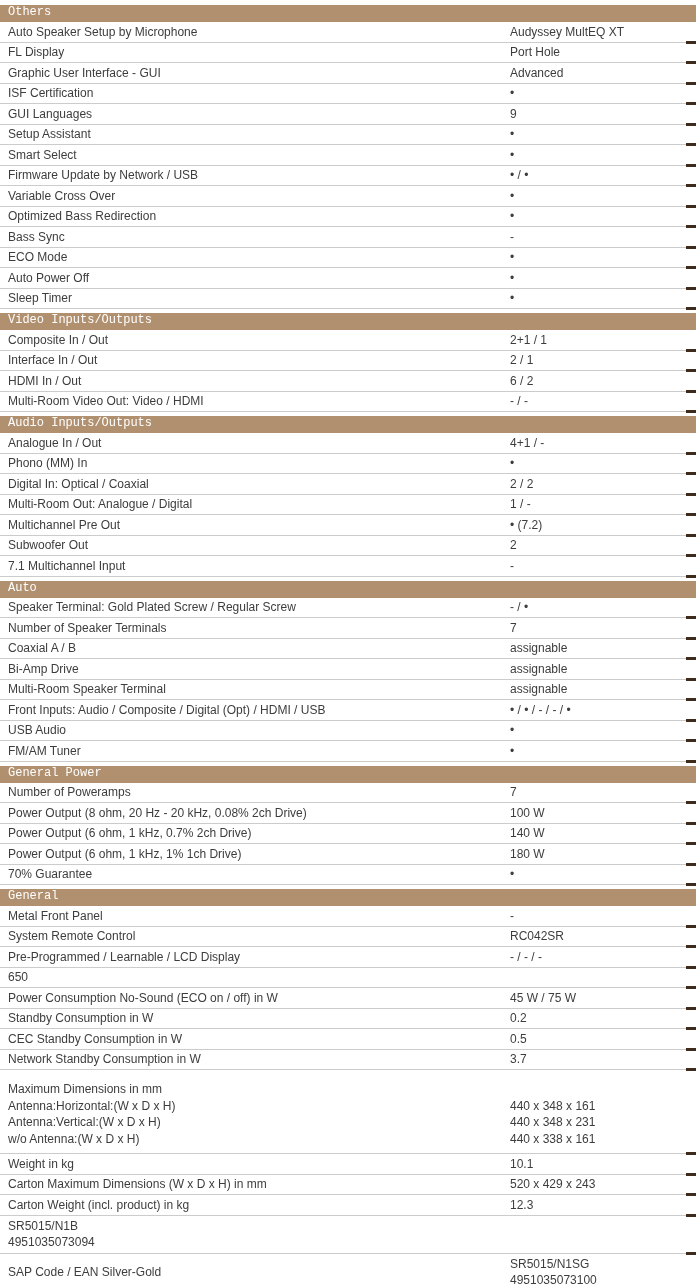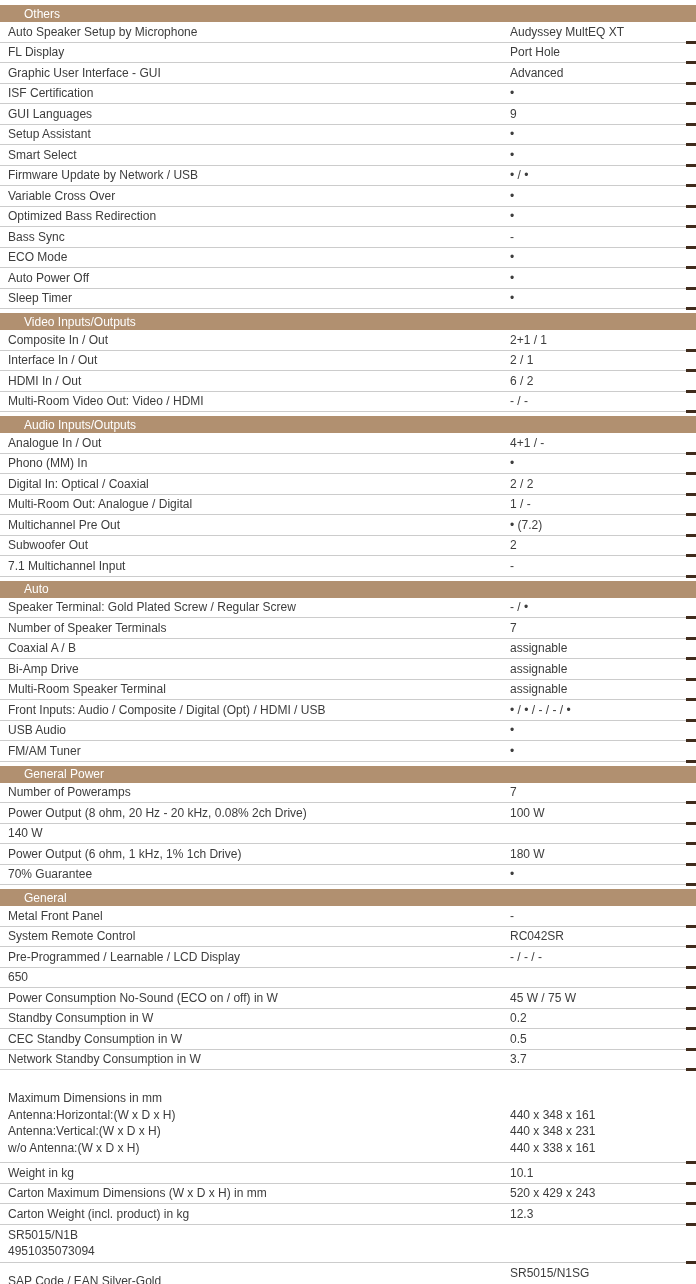--- a/index.html
+++ b/index.html
@@ -13,23 +13,24 @@
     -webkit-font-smoothing: antialiased;
   }
   #spec-table { padding-top: 5px; }
 
   .section-header {
     height: 17px;
     margin-top: 4px;
     background: var(--section-bg, #b19070);
     color: var(--section-text, #ffffff);
     display: flex;
-    align-items: center;
-    padding: 0 24px;
+    align-items: flex-start;
+    padding: 0 8px;
     font-size: 12px;
+    font-family: Liberation Mono, monospace;
   }
   .section-header:first-child { margin-top: 0; }
 
   .row {
     position: relative;
     display: flex;
     align-items: center;
     min-height: 20.5px;
     border-bottom: 1px solid var(--divider, #cccccc);
     padding-left: 8px;
@@ -50,21 +51,21 @@
   .row.tall { padding-top: 2px; padding-bottom: 3px; }
   .row.tall .value-line { line-height: 16px; }
   .row.v-top { align-items: flex-start; }
   .row.v-top .label { padding-top: 0; }
 
   .block {
     display: block;
     padding-top: 2px;
     padding-bottom: 6px;
   }
-  .block.gap-before { margin-top: 18px; }
+  .block.gap-before { margin-top: 9px; }
   .block-line { display: flex; line-height: 16.5px; }
 </style>
 </head>
 <body style="color: rgb(61, 61, 61);">
 
 <div id="spec-table">
     <div class="section-header">
       <span class="section-title">Others</span>
     </div>
     <div class="row">
@@ -213,20 +214,21 @@
     </div>
     <div class="row">
       <span class="label">Number of Poweramps</span>
       <span class="value">7</span>
     </div>
     <div class="row">
       <span class="label">Power Output (8 ohm, 20 Hz - 20 kHz, 0.08% 2ch Drive)</span>
       <span class="value">100 W</span>
     </div>
     <div class="row">
+      <span class="label">Power Output (6 ohm, 1 kHz, 0.7% 2ch Drive)</span>
       <span class="value">140 W</span>
     </div>
     <div class="row">
       <span class="label">Power Output (6 ohm, 1 kHz, 1% 1ch Drive)</span>
       <span class="value">180 W</span>
     </div>
     <div class="row">
       <span class="label">70% Guarantee</span>
       <span class="value">•</span>
     </div>

